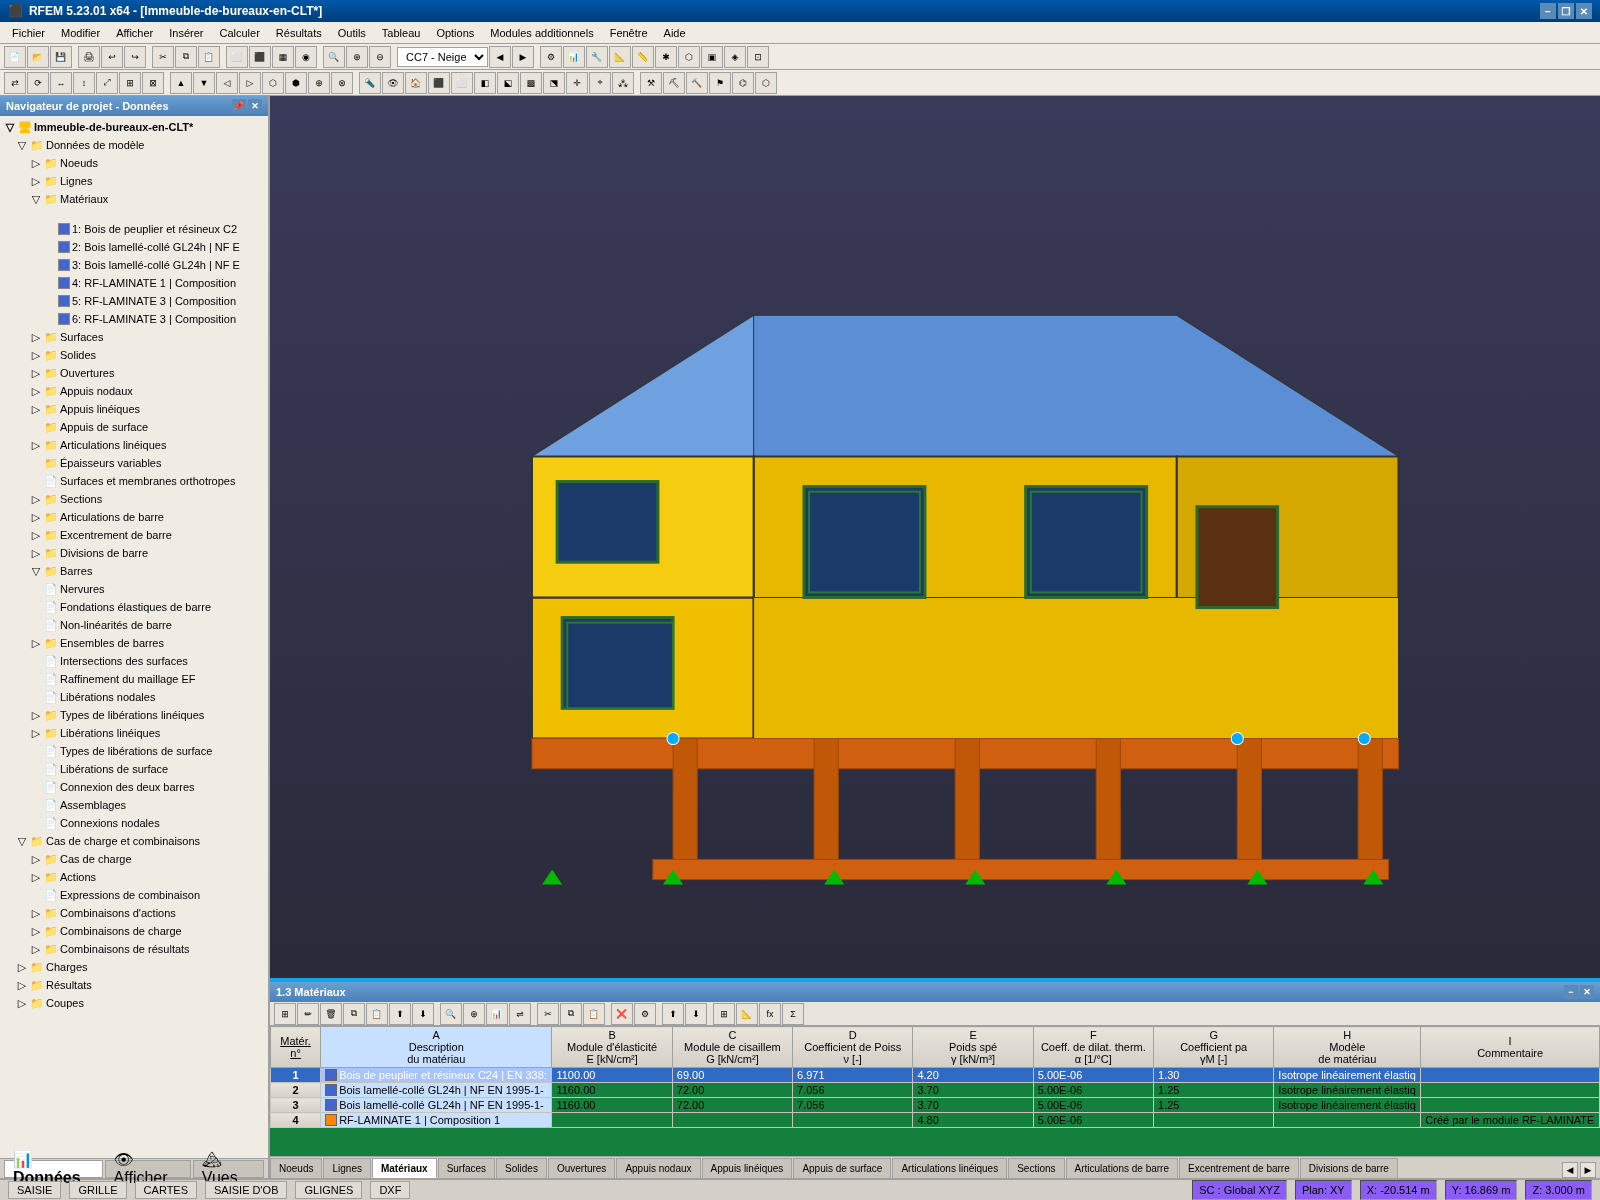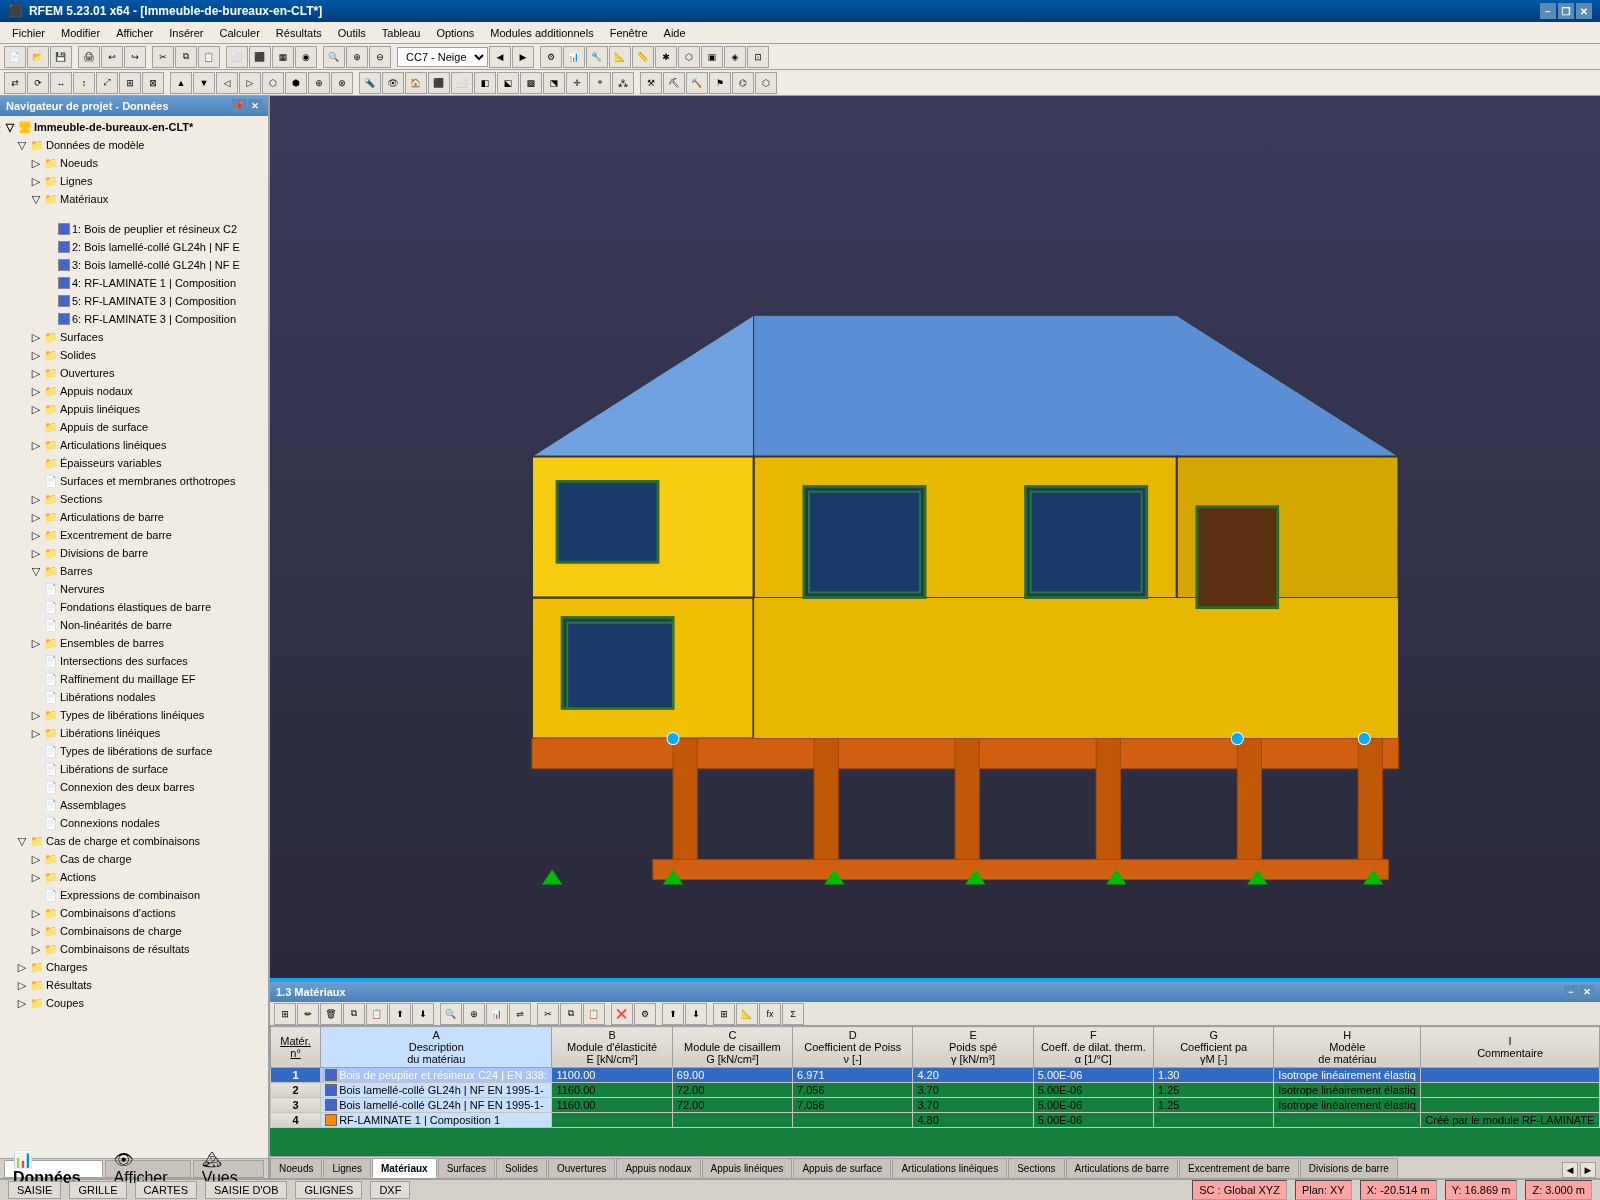--- a/index.html
+++ b/index.html
@@ -221,21 +221,21 @@
       border-top: 2px solid #a0a0a0;
       display: flex;
       align-items: center;
       padding: 0 8px;
       font-size: 11px;
       gap: 8px;
     }
     .status-section {
       border: 1px inset #a0a0a0;
       padding: 1px 6px;
-      background: #fca5a5;
+      background: #8b5cf6;
       height: 20px;
       display: flex;
       align-items: center;
     }
     .status-btn {
       border: 1px solid #a0a0a0;
       padding: 1px 8px;
       background: #e0dcd4;
       cursor: pointer;
       height: 18px;

